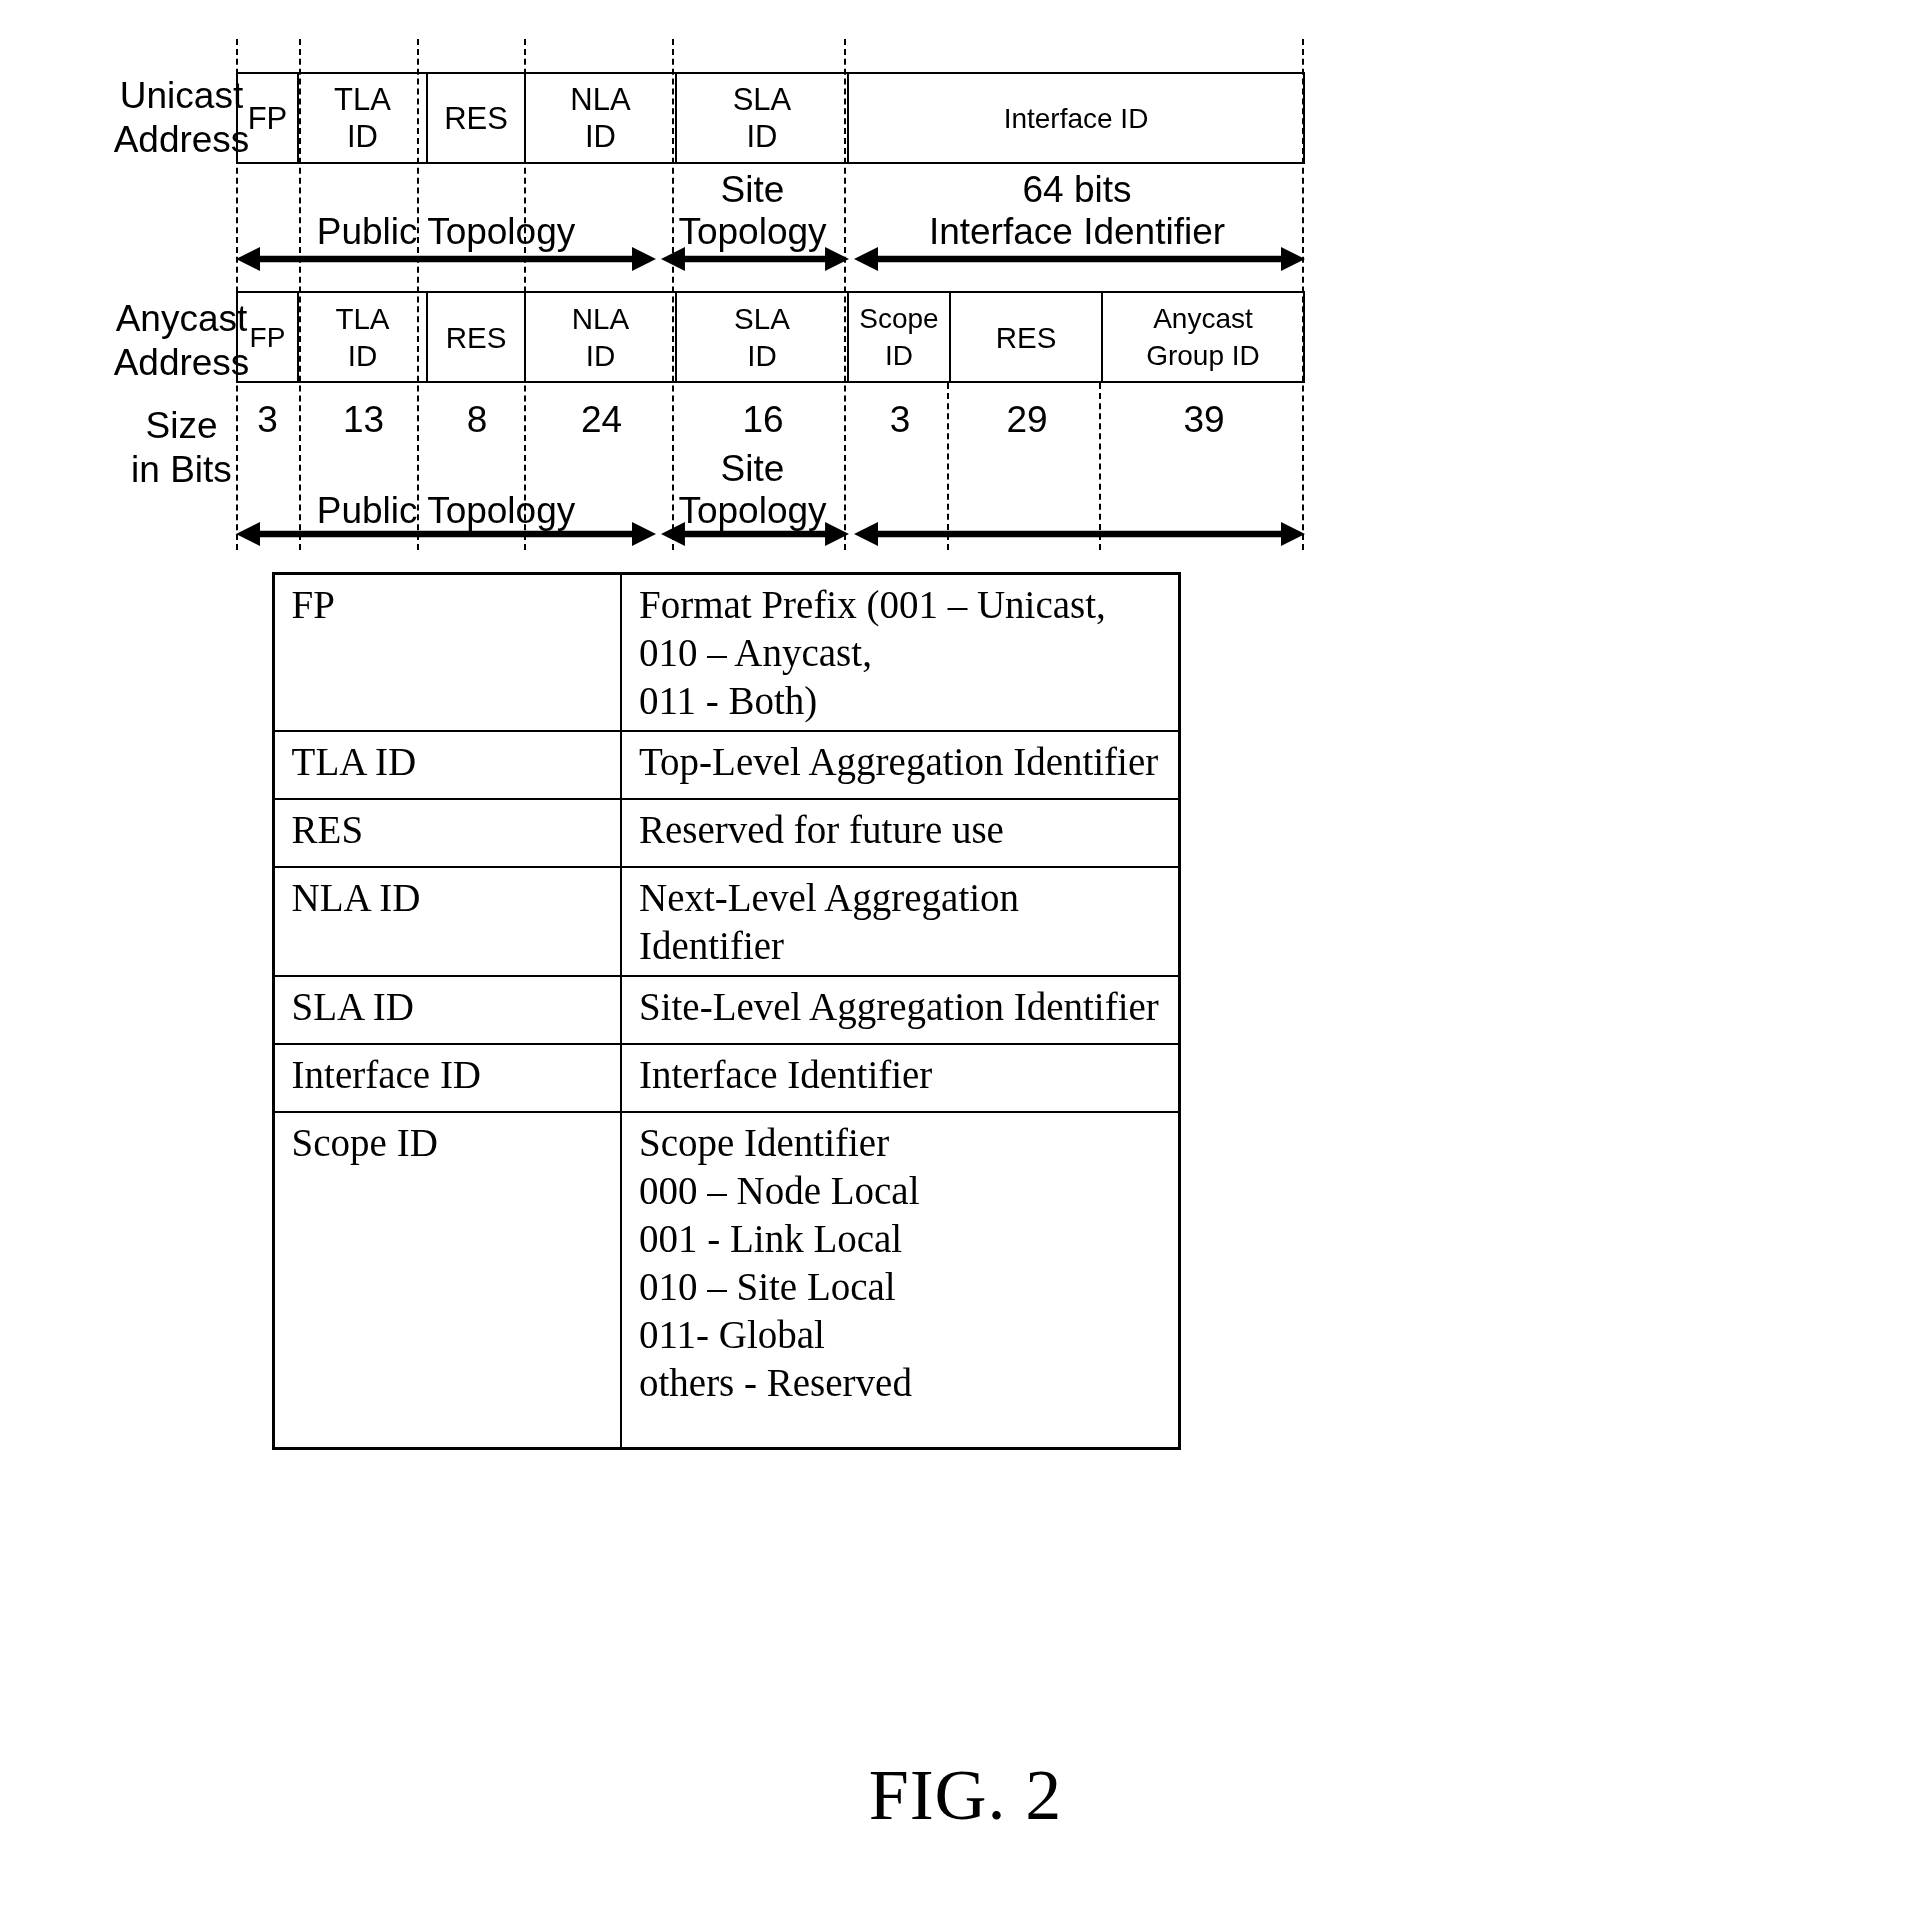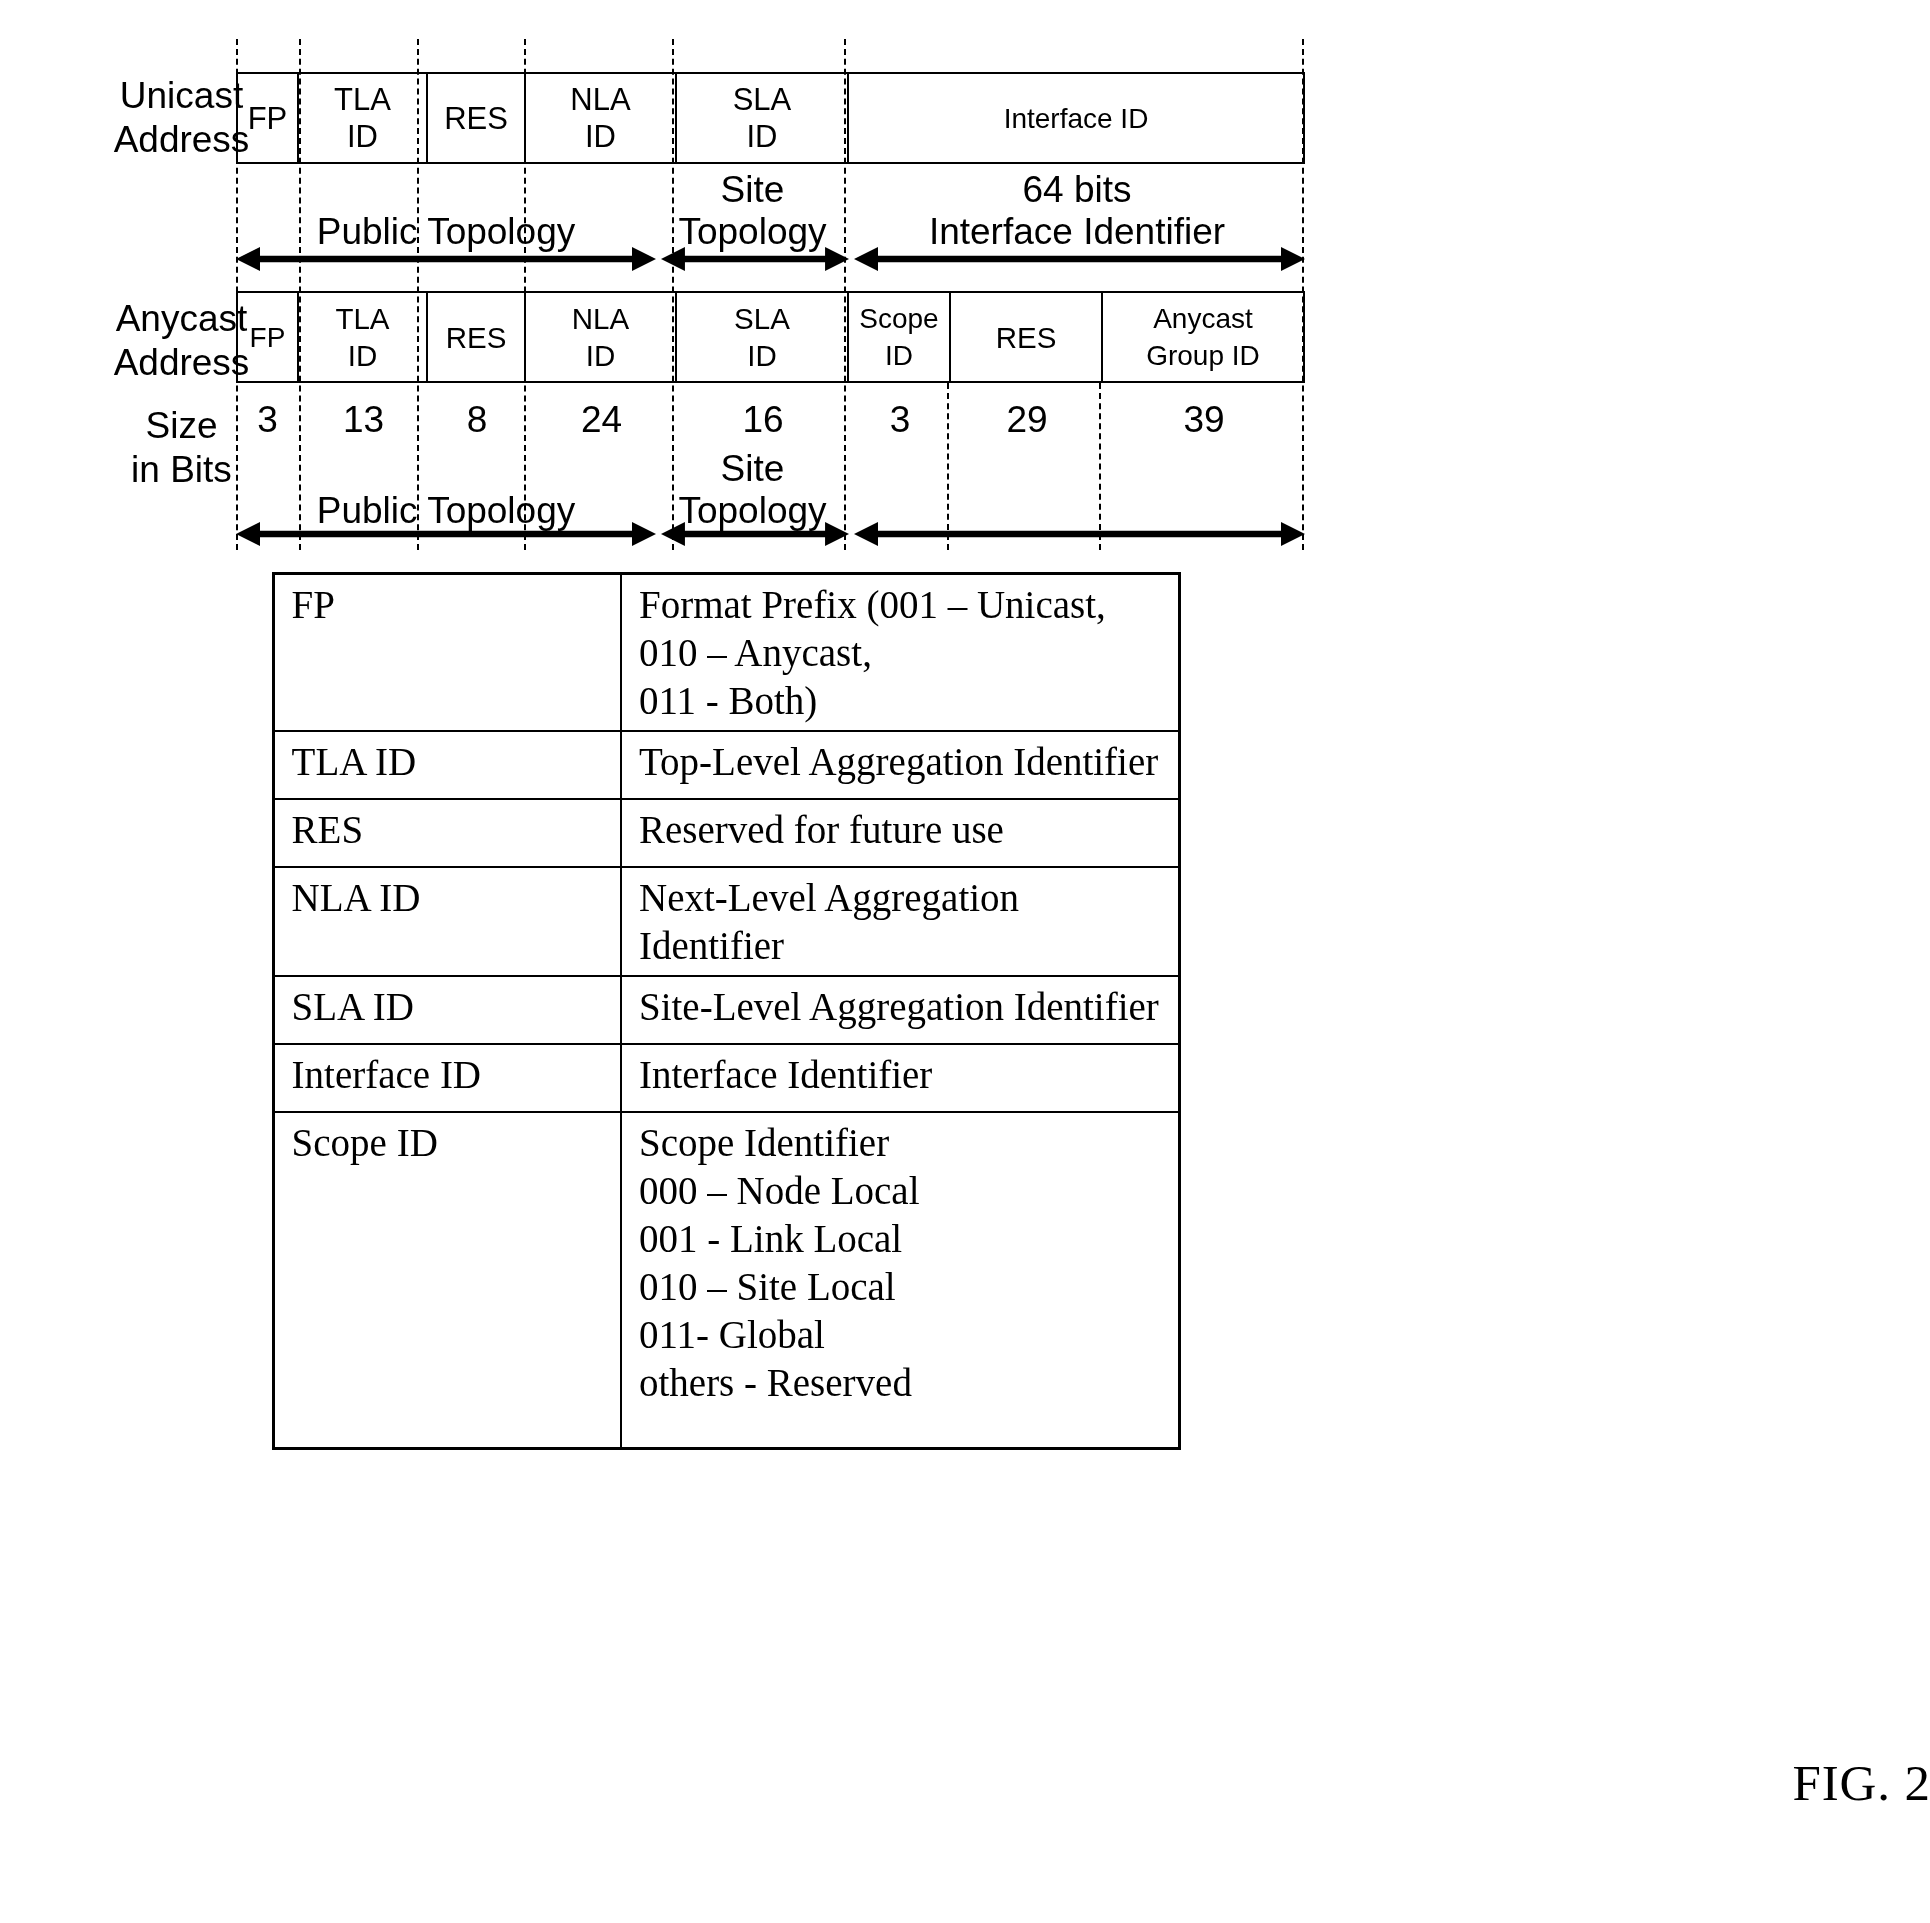--- a/index.html
+++ b/index.html
@@ -99,23 +99,23 @@
     font-size: 39px;
     line-height: 48px;
     padding: 5.5px 14.8px 5.5px 16.6px;
     white-space: pre-line;
   }
   .legend td.term { width: 314px; }
 
   
   .figcaption {
     font-family: "Liberation Serif", serif;
-    font-size: 51px;
+    font-size: 72px;
     letter-spacing: 0.9px;
-    text-align: right;
+    text-align: center;
     width: 100%;
   }
 </style>
 </head>
 <body>
 
 <div class="abs rowlabel" style="left:89px; top:74px; width:185px;">Unicast
 Address</div>
 
 <div class="abs fieldrow" style="left:236px; top:72px; width:1069px; height:92px;">

